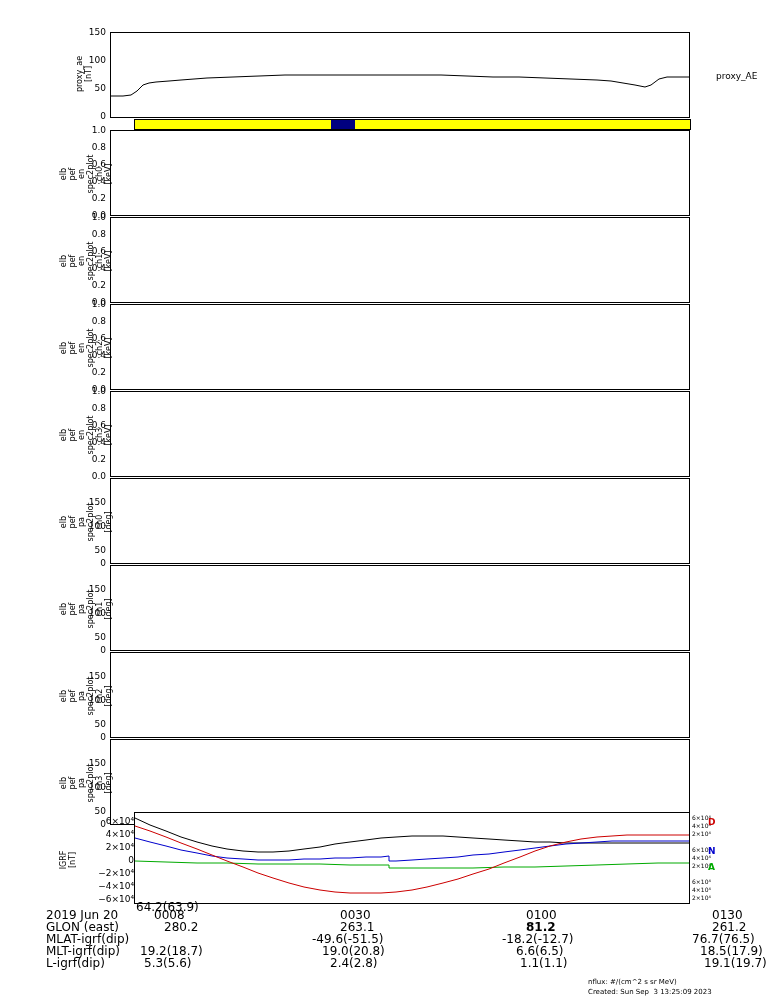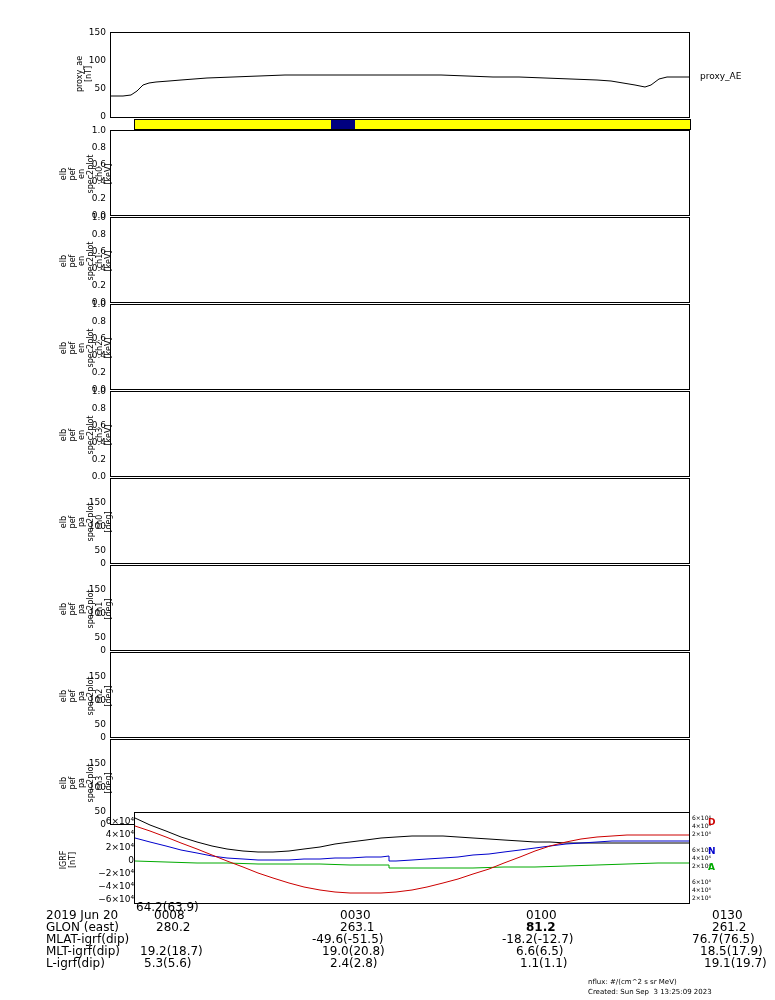--- a/index.html
+++ b/index.html
@@ -27,21 +27,21 @@
     <svg width="578" height="84" viewBox="0 0 578 84">
       <polyline fill="none" stroke="#000000" stroke-width="1" points="0,63 12,63 20,62 26,58 32,52 38,50 45,49 58,48 70,47 96,45 122,44 148,43 174,42 200,42 226,42 252,42 278,42 304,42 330,42 356,43 382,44 408,44 434,45 460,46 486,47 500,48 512,50 524,52 534,54 540,52 548,46 556,44 566,44 578,44"></polyline>
     </svg>
   </div>
   <div class="ylab" style="left:44px;top:62px;width:86px;height:24px;">proxy_ae
 [nT]</div>
   <div class="ytick" style="left:76px;top:27px;width:30px;">150</div>
   <div class="ytick" style="left:76px;top:55px;width:30px;">100</div>
   <div class="ytick" style="left:76px;top:83px;width:30px;">50</div>
   <div class="ytick" style="left:76px;top:111px;width:30px;">0</div>
-  <div class="rlabel" style="left:700px;top:71px;">proxy_AE</div>
+  <div class="rlabel" style="left:716px;top:71px;">proxy_AE</div>
 
   <div style="position:absolute;left:134px;top:119px;width:557px;height:11px;background:#ffff00;border:1px solid #000;box-sizing:border-box;"></div>
   <div style="position:absolute;left:331px;top:120px;width:24px;height:9px;background:#000080;"></div>
 
   <div class="panel" style="left:110px;top:130px;width:580px;height:86px;"></div>
   <div class="ylab" style="left:28px;top:146px;width:118px;height:56px;">elb
 pef
 en
 spec2plot
 ch0
@@ -180,21 +180,21 @@
   <div class="legend-letter" style="left:708px;top:862px;color:#00aa00;">A</div>
 
   <div class="footer" style="left:114px;top:908px;">0008</div>
   <div class="footer" style="left:300px;top:908px;">0030</div>
   <div class="footer" style="left:486px;top:908px;">0100</div>
   <div class="footer" style="left:672px;top:908px;">0130</div>
 
   <div class="footer" style="left:6px;top:908px;">2019 Jun 20</div>
 
   <div class="footer" style="left:6px;top:920px;">GLON (east)</div>
-  <div class="footer" style="left:116px;top:920px;">280.2</div>
+  <div class="footer" style="left:124px;top:920px;">280.2</div>
   <div class="footer" style="left:300px;top:920px;">263.1</div>
   <div class="footer" style="left:486px;top:920px;font-weight:bold;">81.2</div>
   <div class="footer" style="left:672px;top:920px;">261.2</div>
 
   <div class="footer" style="left:6px;top:932px;">MLAT-igrf(dip)</div>
   <div class="footer" style="left:96px;top:900px;">64.2(63.9)</div>
   <div class="footer" style="left:272px;top:932px;">-49.6(-51.5)</div>
   <div class="footer" style="left:462px;top:932px;">-18.2(-12.7)</div>
   <div class="footer" style="left:652px;top:932px;">76.7(76.5)</div>
 

